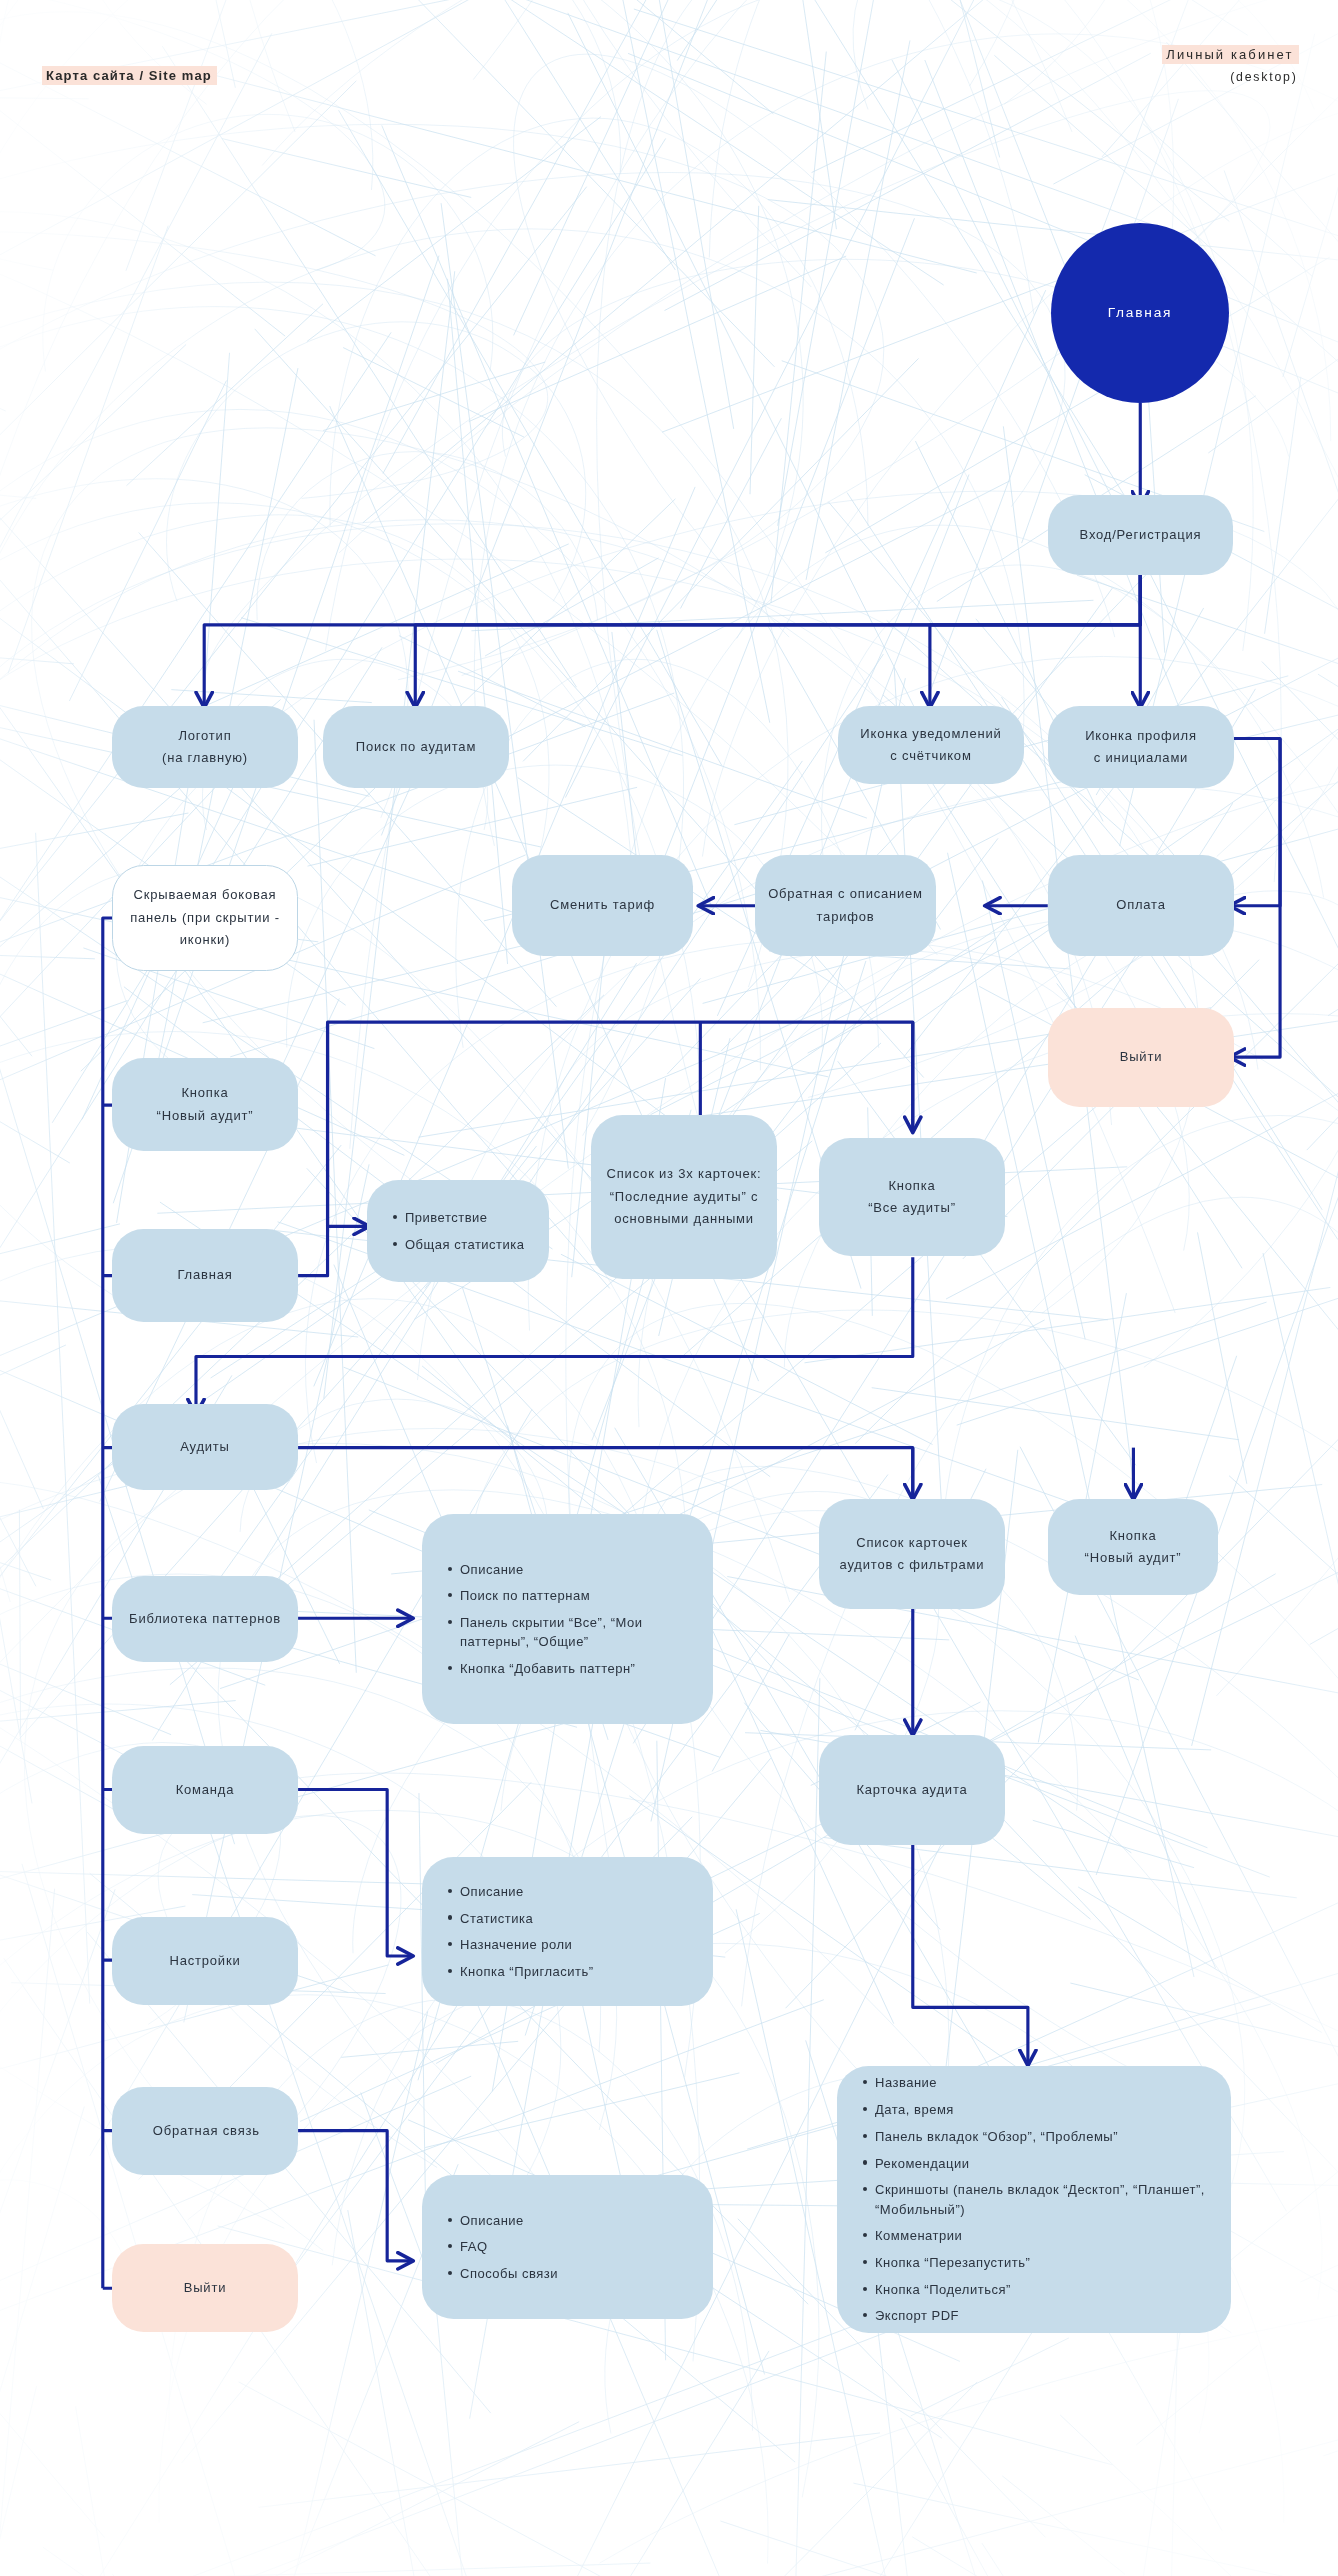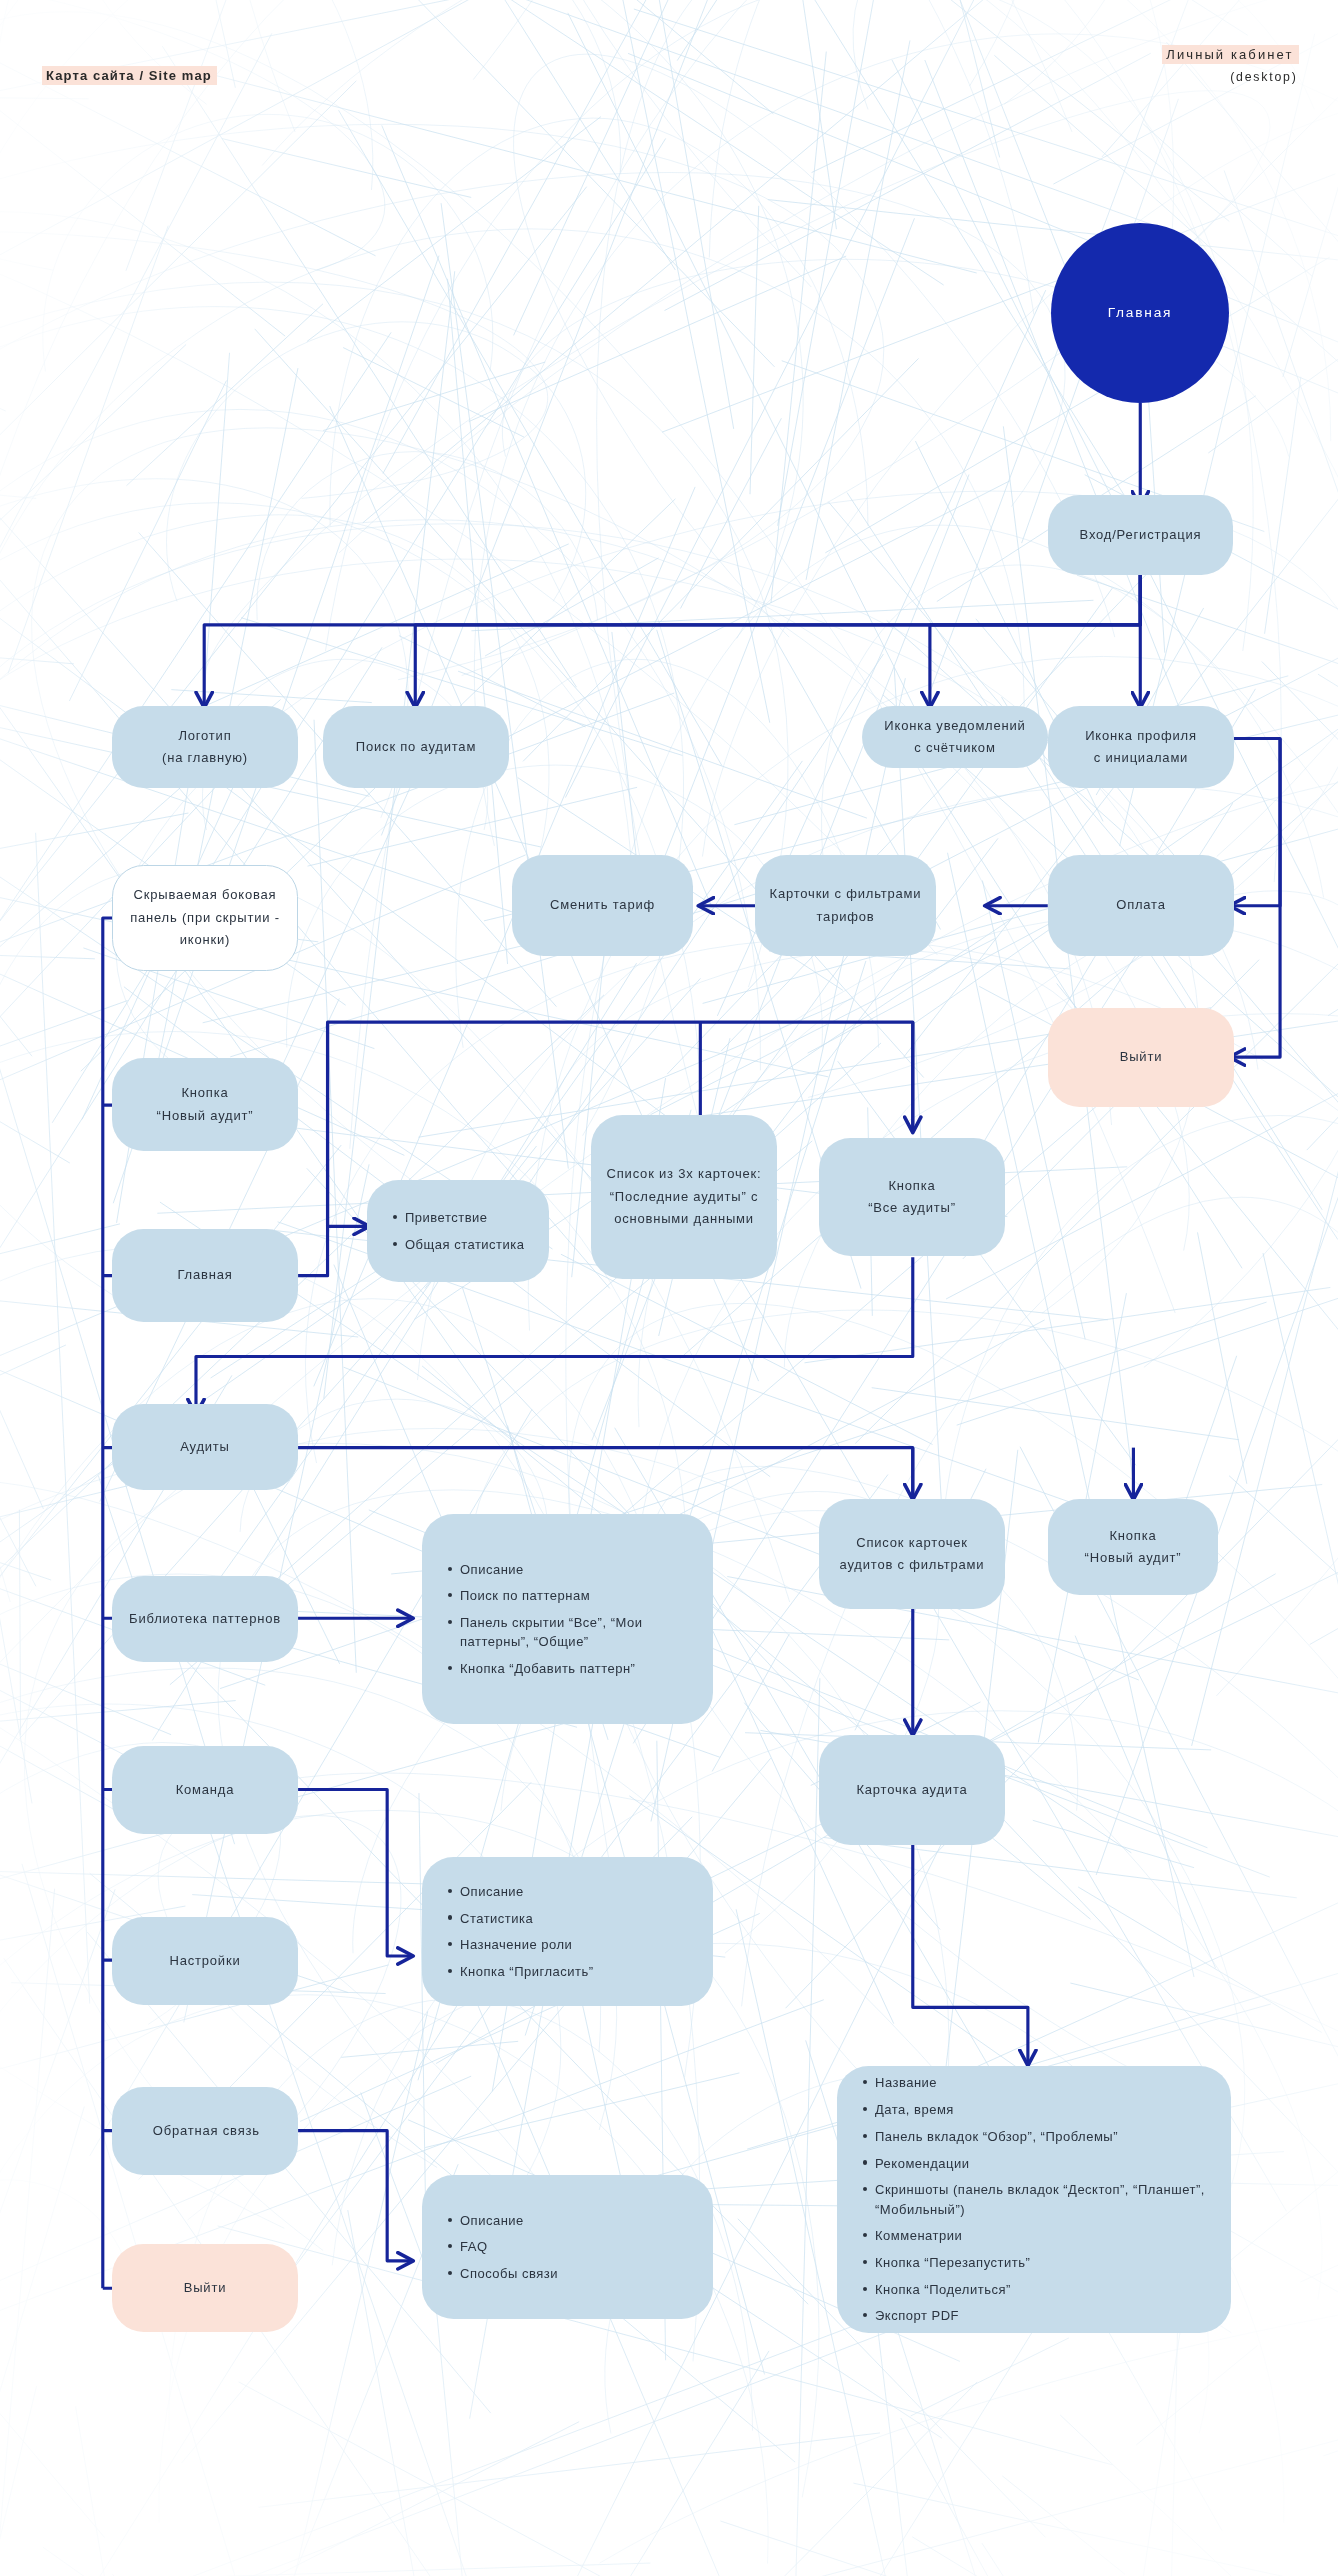--- a/index.html
+++ b/index.html
@@ -242,41 +242,41 @@
     <span class="txt">
       <span class="l">Логотип</span>
       <span class="l">(на главную)</span>
     </span>
   </div>
 
   <div class="node" style="left:323px; top:706px; width:186px; height:82px;">
     <span class="txt">Поиск по аудитам</span>
   </div>
 
-  <div class="node" style="left:862px; top:706px; width:186px; height:62px;text-align:center;">
+  <div class="node" style="left:838px; top:706px; width:186px; height:78px;text-align:center;">
     <span class="txt">
       <span class="l">Иконка уведомлений</span>
       <span class="l">с счётчиком</span>
     </span>
   </div>
 
   <div class="node" style="left:1048px; top:706px; width:186px; height:82px;">
     <span class="txt">
       <span class="l">Иконка профиля</span>
       <span class="l">с инициалами</span>
     </span>
   </div>
 
   <div class="node" style="left:1048px; top:855px; width:186px; height:101px;">
     <span class="txt">Оплата</span>
   </div>
 
   <div class="node" style="left:755px; top:855px; width:181px; height:101px;">
     <span class="txt">
-      <span class="l">Карточки с фильтрами</span>
+      <span class="l">Обратная с описанием</span>
       <span class="l">тарифов</span>
     </span>
   </div>
 
   <div class="node" style="left:512px; top:855px; width:181px; height:101px;">
     <span class="txt">Сменить тариф</span>
   </div>
 
   <div class="node pink" style="left:1048px; top:1008px; width:186px; height:99px;">
     <span class="txt">Выйти</span>

